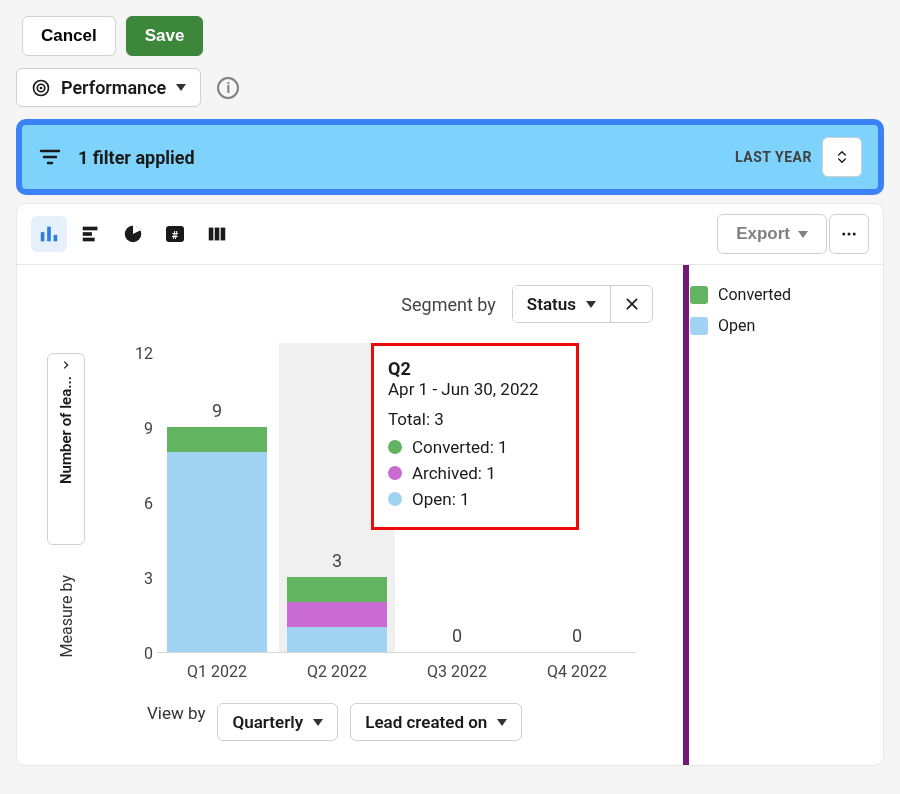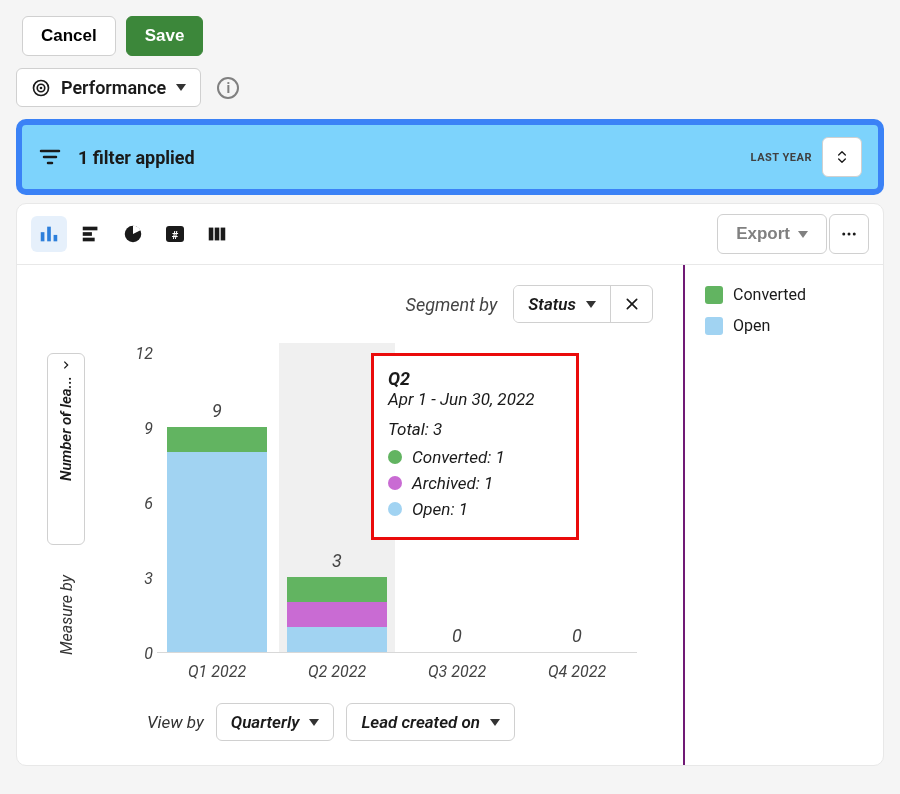--- a/index.html
+++ b/index.html
@@ -81,21 +81,21 @@
     border: 6px solid #3b82f6;
     border-radius: 10px;
     padding: 12px 16px;
     display: flex;
     align-items: center;
     justify-content: space-between;
   }
   .filter-left { display: flex; align-items: center; gap: 16px; }
   .filter-text { font-size: 18px; font-weight: 700; }
   .filter-right { display: flex; align-items: center; gap: 10px; }
-  .last-year-label { font-size: 11px; font-weight: 700; letter-spacing: 0.5px; color: #404040; }
+  .last-year-label { font-size: 14px; font-weight: 700; letter-spacing: 0.5px; color: #404040; }
   .expand-btn {
     border: 1px solid #d0d0d0;
     border-radius: 6px;
     width: 40px;
     height: 40px;
     display: inline-flex;
     align-items: center;
     justify-content: center;
     background: #fff;
     cursor: pointer;
@@ -122,26 +122,25 @@
     justify-content: center;
     cursor: pointer;
   }
   .ct-btn.active { background: #e6f0fb; }
   .toolbar-right { display: flex; gap: 2px; }
   .content-row { display: flex; }
   .chart-area {
     flex: 1;
     position: relative;
     padding: 20px 10px 10px 30px;
-    font-style: italic;
   }
   .legend-panel {
     width: 200px;
-    border-left: 2px solid #701a75;
-    padding: 20px 20px;
+    border-left: 6px solid #701a75;
+    padding: 20px 1px;
   }
   .legend-item {
     display: flex;
     align-items: center;
     gap: 10px;
     margin-bottom: 12px;
     font-size: 16px;
   }
   .sw { width: 18px; height: 18px; border-radius: 3px; }
   
@@ -266,34 +265,34 @@
     width: 116px;
     transform: translateX(-50%);
     background: #f0f0f0;
     z-index: 0;
   }
   .tooltip-box {
     position: absolute;
     border: 3px solid #ea0b0b;
     background: #fff;
     left: 354px;
-    top: 88px;
+    top: 78px;
     width: 208px;
     padding: 12px 14px;
     z-index: 10;
     font-size: 17px;
   }
   .tooltip-title { font-weight: 700; font-size: 18px; }
   .tooltip-sub { margin-bottom: 10px; }
   .tooltip-total { margin-bottom: 8px; }
   .tt-item { display: flex; align-items: center; gap: 10px; margin-bottom: 6px; }
   .dot { width: 14px; height: 14px; border-radius: 50%; }
   .viewby-row {
     display: flex;
-    align-items: center;
+    align-items: flex-start;
     gap: 12px;
     padding: 10px 0 14px 100px;
   }
   .viewby-label { font-size: 17px; color: #333; }
   .caret { display:inline-block; width:0; height:0; border-left:5px solid transparent; border-right:5px solid transparent; border-top:7px solid #333; }
   
   svg { display: block; }
 </style>
 </head>
 <body>

